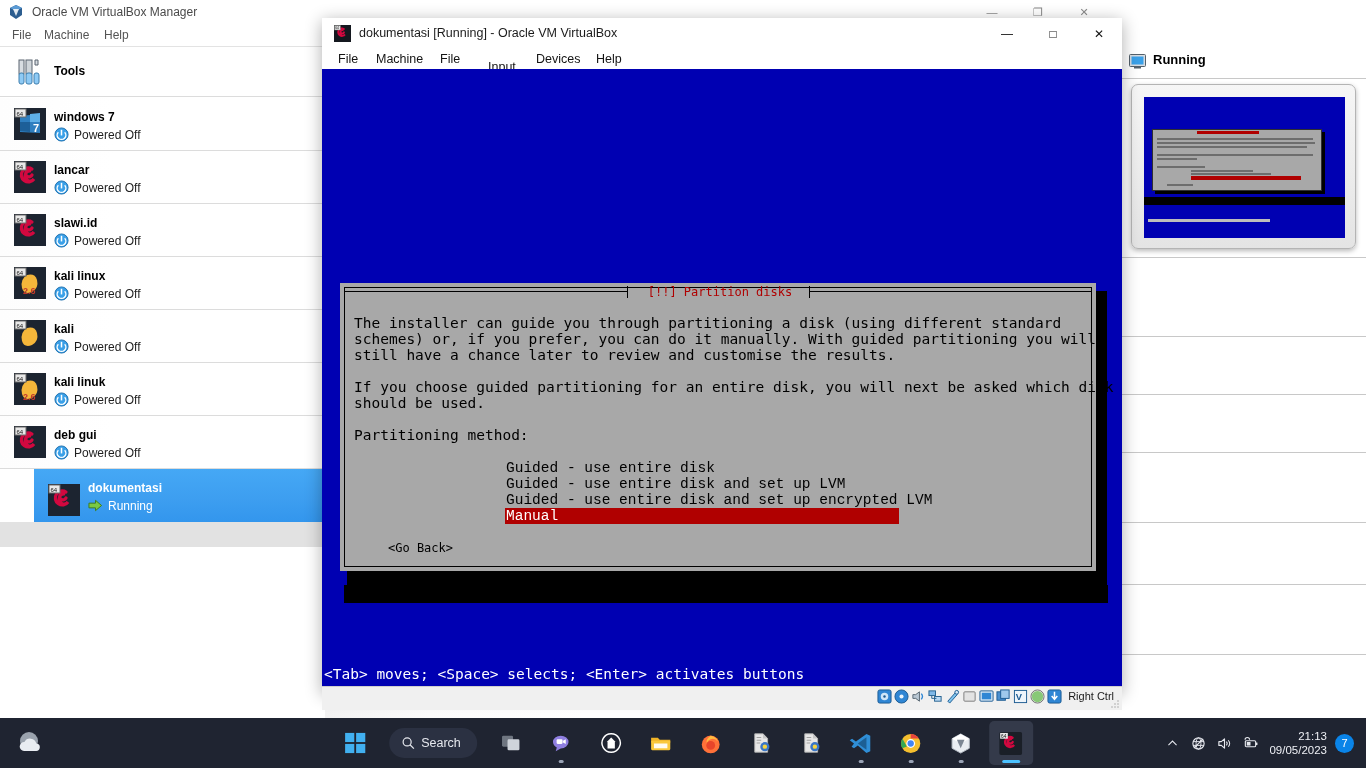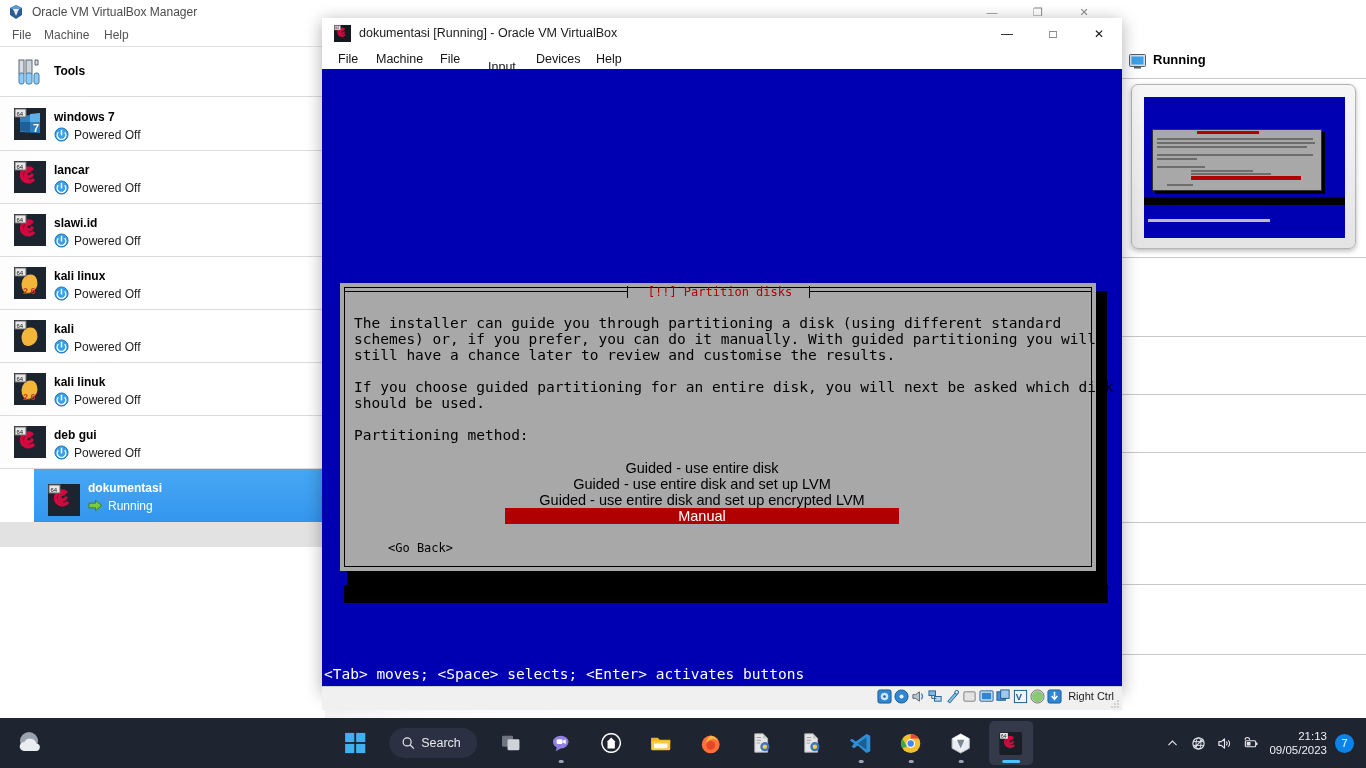--- a/index.html
+++ b/index.html
@@ -81,21 +81,21 @@
      font-family:"DejaVu Sans Mono","Liberation Mono",monospace;}
   #dlg-shadow{position:absolute;left:25px;top:222px;width:760px;height:294px;background:#000000;}
   #dialog{position:absolute;left:18px;top:214px;width:756px;height:288px;background:#a8a8a8;box-sizing:border-box;}
   #dialog-inner{position:absolute;left:4px;top:4px;width:748px;height:280px;border:1px solid #000;box-sizing:border-box;}
   #dlg-titlebar-line-left{position:absolute;left:5px;top:8px;width:282px;height:1px;background:#000;}
   #dlg-titlebar-line-right{position:absolute;left:470px;top:8px;width:282px;height:1px;background:#000;}
   #dlg-tick-left{position:absolute;left:287px;top:3px;width:1px;height:12px;background:#000;}
   #dlg-tick-right{position:absolute;left:469px;top:3px;width:1px;height:12px;background:#000;}
   #dlg-title{position:absolute;left:292px;top:1px;width:176px;text-align:center;color:#b00000;font-size:12px;line-height:16px;letter-spacing:0px;white-space:nowrap;font-family:"DejaVu Sans Mono","Liberation Mono",monospace;}
   #dlg-body{position:absolute;left:14px;top:32px;width:716px;color:#000;font-size:14.5px;line-height:16px;white-space:pre;font-family:"DejaVu Sans Mono","Liberation Mono",monospace;}
-  #dlg-options{position:absolute;left:165px;top:177px;font-size:14.5px;line-height:16px;font-family:Liberation Sans, sans-serif;text-align:center;}
+  #dlg-options{position:absolute;left:165px;top:177px;font-size:14.5px;line-height:16px;font-family:Liberation Mono, monospace;}
   .opt{color:#000;height:16px;line-height:16px;white-space:pre;padding:0 1px;}
   .opt.selected{background:#b00000;color:#ffffff;width:394px;box-sizing:border-box;}
   #go-back{position:absolute;left:48px;top:257px;font-size:12px;line-height:16px;color:#000;white-space:pre;font-family:"DejaVu Sans Mono","Liberation Mono",monospace;}
   #vm-hint{position:absolute;left:2px;top:597px;font-size:14.5px;line-height:16px;color:#ffffff;white-space:pre;font-family:"DejaVu Sans Mono","Liberation Mono",monospace;text-align:right;}
   #vm-blackbar{position:absolute;left:22px;top:516px;width:764px;height:18px;background:#000;}
 
   
   #vm-statusbar{position:absolute;left:0;top:668px;width:800px;height:24px;background:#f0f0f0;border-top:1px solid #cfcfcf;box-sizing:border-box;}
   #vm-status-icons{position:absolute;right:8px;top:2px;display:flex;align-items:center;gap:2px;}
   .sicon{width:15px;height:15px;display:block;}

